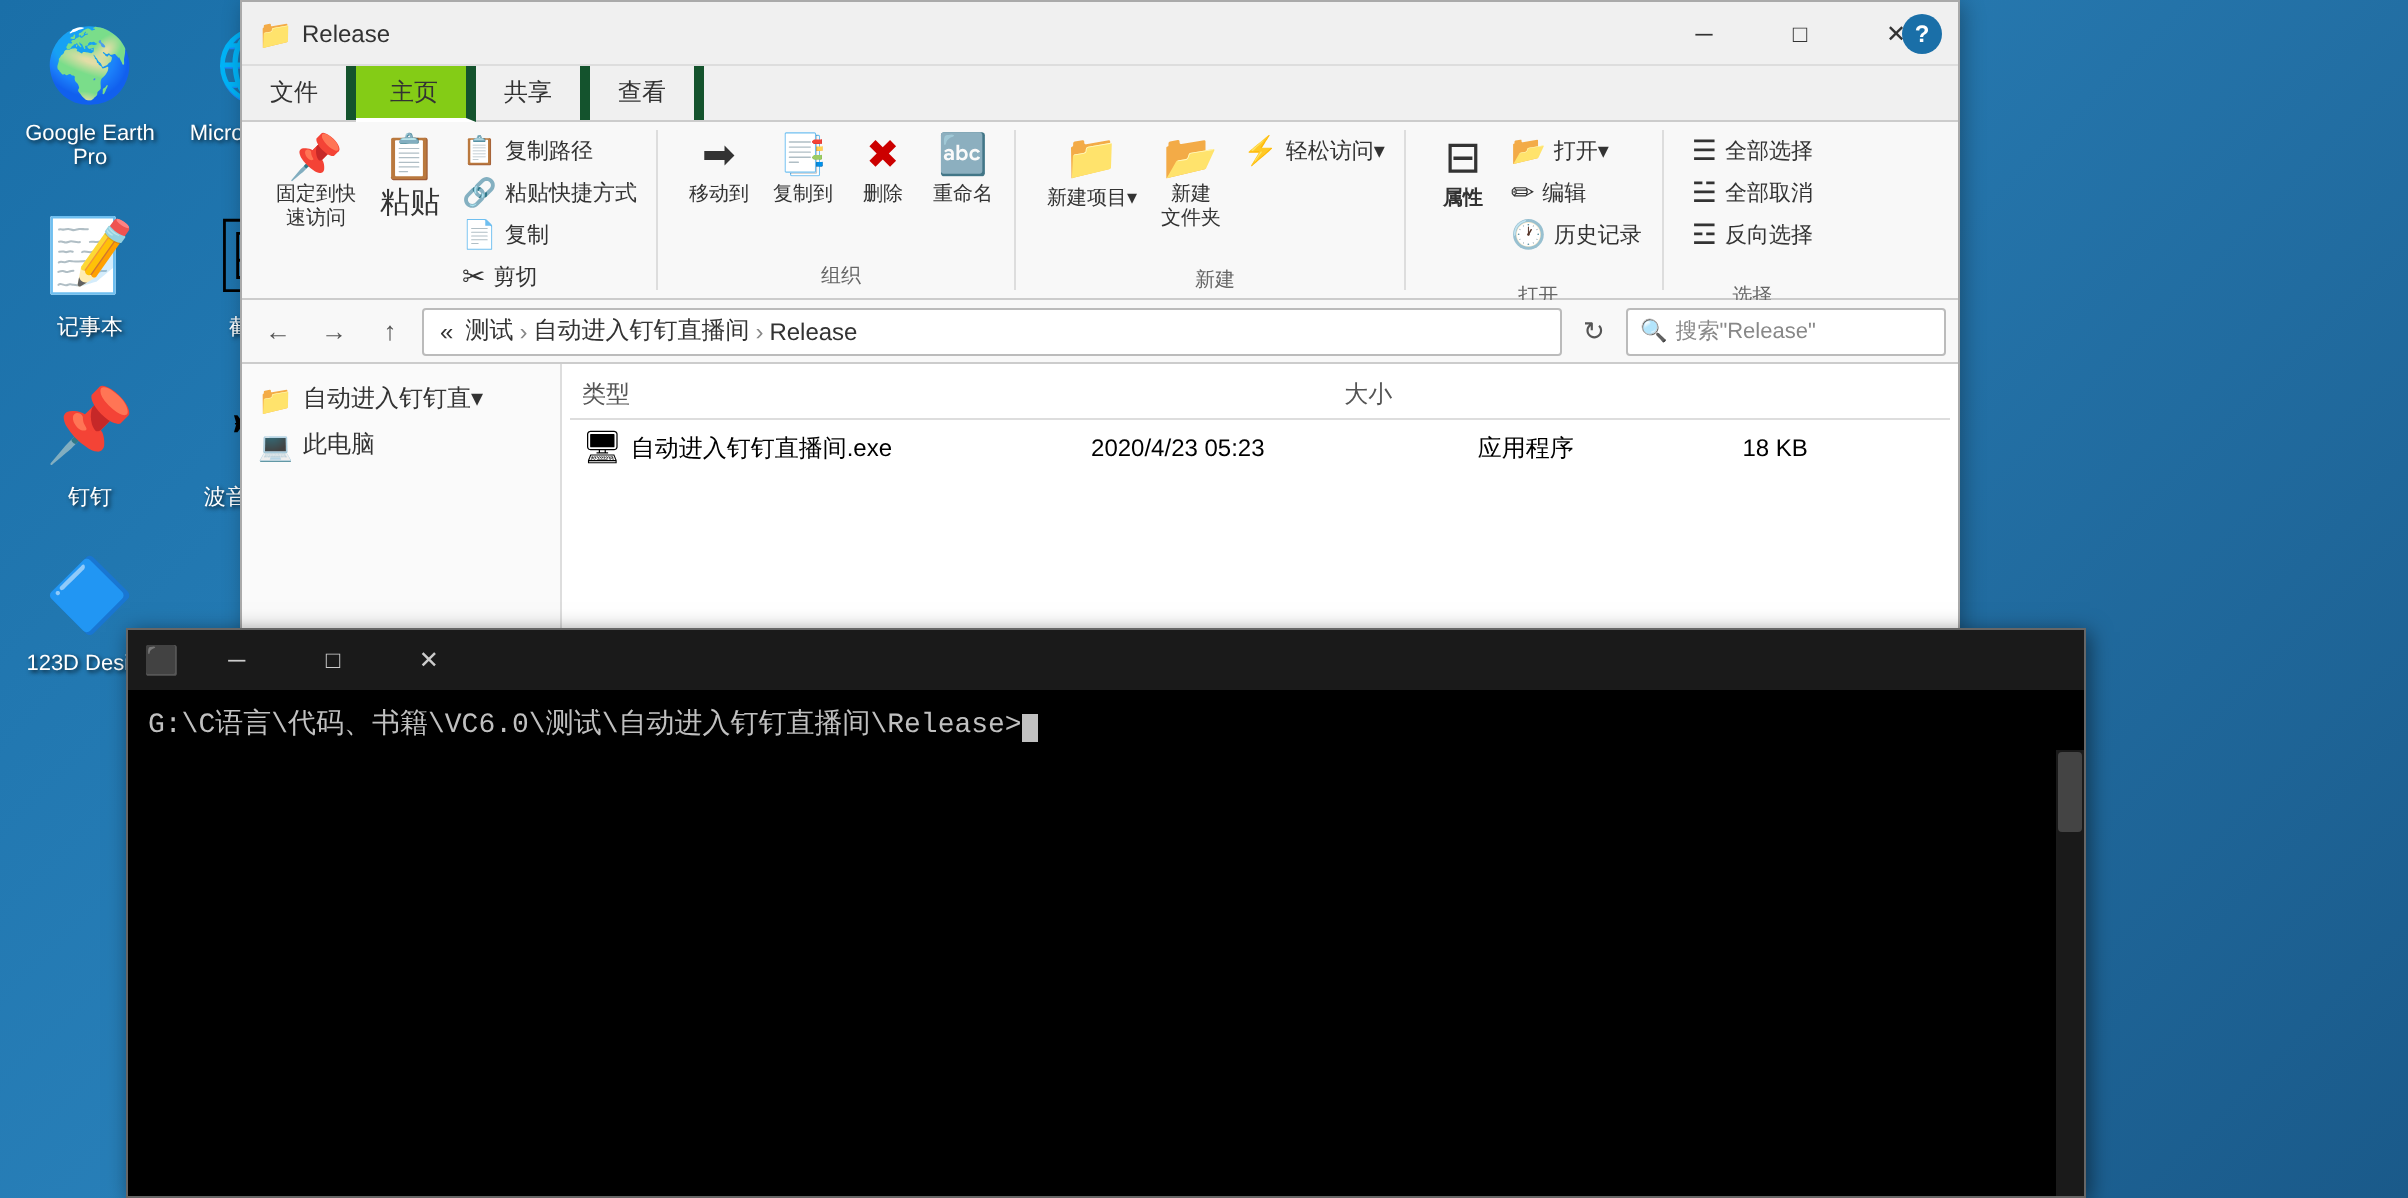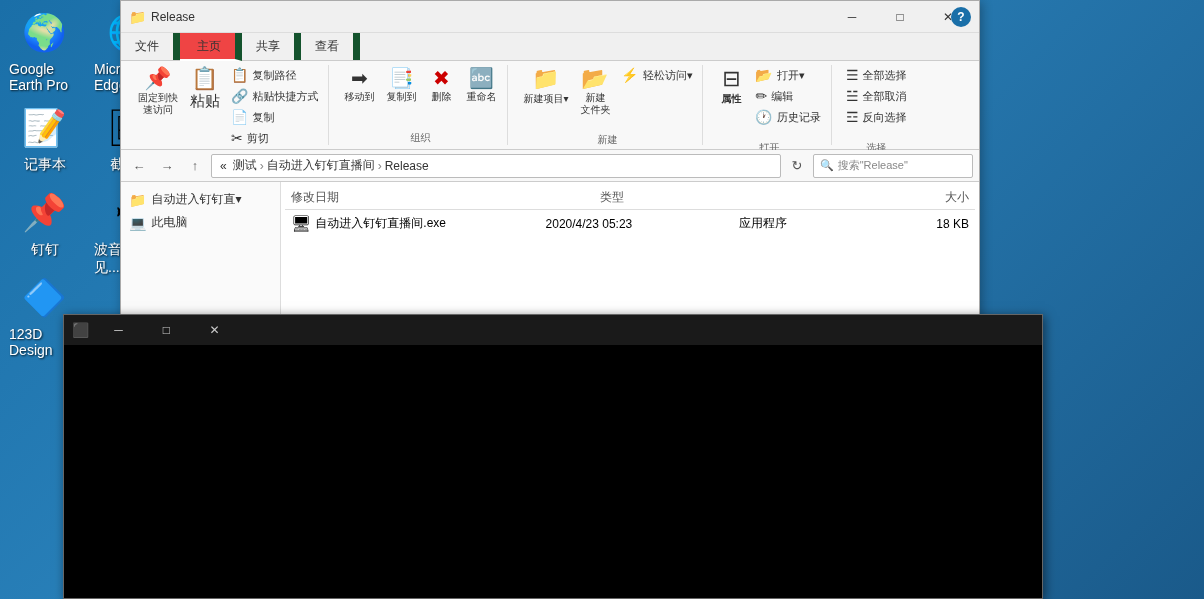--- a/index.html
+++ b/index.html
@@ -33,21 +33,22 @@
       width: 48px;
       height: 48px;
       display: flex;
       align-items: center;
       justify-content: center;
       font-size: 36px;
       margin-bottom: 4px;
     }
     .desktop-icon .icon-label {
       color: white;
-      font-size: 14px;
+      font-size: 11px;
+      text-align: center;
       text-shadow: 1px 1px 2px rgba(0,0,0,0.8);
       word-break: break-word;
     }
 
     
     .explorer-window {
       position: absolute;
       top: 0;
       left: 120px;
       width: 860px;
@@ -104,24 +105,24 @@
       background: #f0f0f0;
       border-bottom: 1px solid #ccc;
     }
     .ribbon-tab {
       padding: 0 14px;
       font-size: 12px;
       display: flex;
       align-items: center;
       cursor: pointer;
       color: #333;
-      border-right: 7px solid #14532d;
+      border-right: 5px solid #14532d;
     }
     .ribbon-tab.active {
-      background: #ef4444;
+      background: #84cc16;
       border-bottom: 2px solid #fff;
       margin-bottom: -1px;
       padding-left: 17px;
     }
     .ribbon-content {
       display: flex;
       align-items: stretch;
       padding: 4px 6px;
       gap: 4px;
       height: 88px;
@@ -268,21 +269,21 @@
       display: flex;
       border-bottom: 1px solid #ddd;
       font-size: 12px;
       color: #555;
       padding: 3px 6px;
       gap: 10px;
     }
     .col-name { flex: 2; }
     .col-date { flex: 1.5; }
     .col-type { flex: 1; }
-    .col-size { flex: 0.8; text-align: right; }
+    .col-size { flex: 0.8; }
     .content-row {
       display: flex;
       align-items: center;
       padding: 4px 6px;
       font-size: 12px;
       cursor: pointer;
       gap: 10px;
     }
     .content-row .file-icon { font-size: 16px; margin-right: 4px; }
 
@@ -601,21 +602,20 @@
           <span>自动进入钉钉直▾</span>
         </div>
         <div class="sidebar-item">
           <span class="folder-icon">💻</span>
           <span>此电脑</span>
         </div>
       </div>
 
       <div class="explorer-content">
         <div class="content-header">
-          <div class="col-date">修改日期</div>
           <div class="col-type">类型</div>
           <div class="col-size">大小</div>
         </div>
         <div class="content-row">
           <div class="col-name" style="display:flex;align-items:center;">
             <span class="file-icon">🖥</span>
             <span>自动进入钉钉直播间.exe</span>
           </div>
           <div class="col-date">2020/4/23 05:23</div>
           <div class="col-type">应用程序</div>
@@ -627,15 +627,23 @@
 
   <div class="cmd-window">
     <div class="cmd-titlebar">
       <span class="cmd-title-icon">⬛</span>
       <div class="cmd-titlebar-buttons">
         <div class="cmd-btn">─</div>
         <div class="cmd-btn">□</div>
         <div class="cmd-btn close">✕</div>
       </div>
     </div>
+    <div class="cmd-body" style="position:relative;">
+      <div class="cmd-prompt-line">
+        <span>G:\C语言\代码、书籍\VC6.0\测试\自动进入钉钉直播间\Release&gt;</span><span class="cmd-cursor"></span>
+      </div>
+      <div class="cmd-scrollbar">
+        <div class="cmd-scrollbar-thumb"></div>
+      </div>
+    </div>
   </div>
 
 </div>
 
 </body></html>

